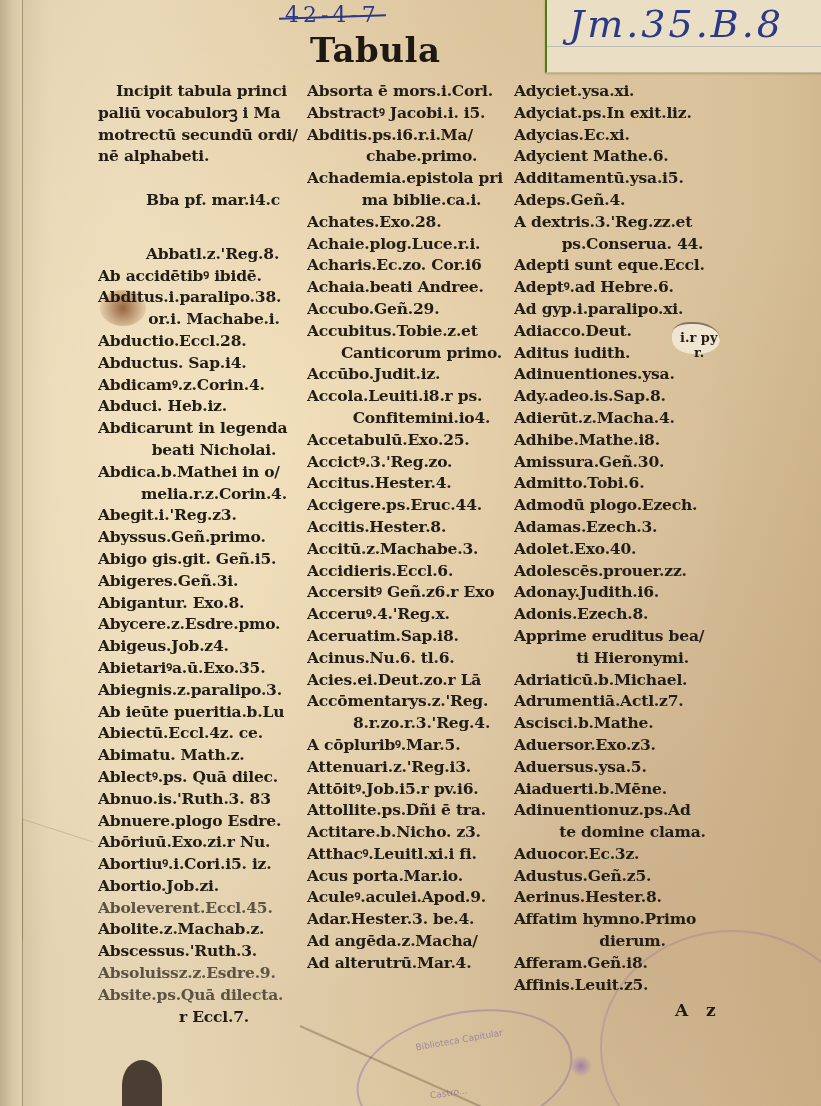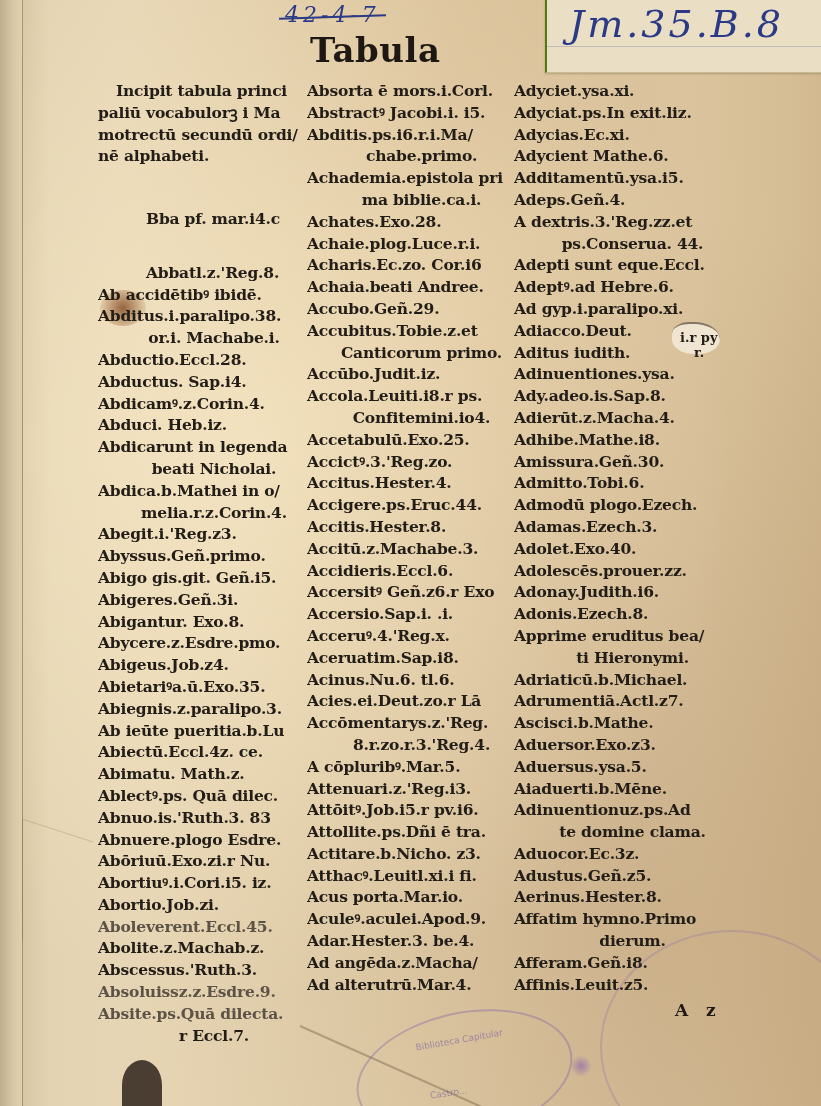--- a/index.html
+++ b/index.html
@@ -38,21 +38,21 @@
   .shelf-label .rule {
     position: absolute; left: 0; right: 0; top: 46px; height: 1px; background: rgba(150,150,170,0.5);
   }
   .shelfmark {
     position: absolute; left: 22px; top: 2px;
     font-family: "DejaVu Serif", serif; font-style: italic;
     font-size: 38px; color: #2b3a86; letter-spacing: 3px;
   }
   .old-number {
     position: absolute; left: 285px; top: 2px;
-    font-family: "DejaVu Serif", serif; font-style: italic;
+    font-family: "DejaVu Serif", serif; 
     font-size: 22px; color: #2b3a86; letter-spacing: 4px;
   }
   .old-number::after {
     content: ""; position: absolute; left: -6px; right: -6px; top: 14px; height: 2px;
     background: #2b3a86; transform: rotate(-2deg);
   }
   .title {
     position: absolute; left: 310px; top: 30px;
     font-family: "DejaVu Serif", serif; font-weight: bold;
     font-size: 34px; color: #1d1814; letter-spacing: 0.5px;
@@ -122,21 +122,21 @@
 </div>
 
 <div class="title">Tabula</div>
 
 <div class="col c1" id="col0">
     <div class="line" style="padding-left: 18px;">Incipit tabula princi</div>
     <div class="line">paliū vocabulorꝫ i Ma</div>
     <div class="line">motrectū secundū ordi/</div>
     <div class="line">nē alphabeti.</div>
     <div class="line gap"></div>
-    <div class="line" style="padding-left: 48px; margin-top: 19px;">Bba pf. mar.i4.c</div>
+    <div class="line" style="padding-left: 48px;">Bba pf. mar.i4.c</div>
     <div class="line" style="padding-left: 48px; margin-top: 32px;">Abbatl.z.'Reg.8.</div>
     <div class="line">Ab accidētibꝰ ibidē.</div>
     <div class="line">Abditus.i.paralipo.38.</div>
     <div class="line indent">or.i. Machabe.i.</div>
     <div class="line">Abductio.Eccl.28.</div>
     <div class="line">Abductus. Sap.i4.</div>
     <div class="line">Abdicamꝰ.z.Corin.4.</div>
     <div class="line">Abduci. Heb.iz.</div>
     <div class="line">Abdicarunt in legenda</div>
     <div class="line indent">beati Nicholai.</div>
@@ -185,21 +185,20 @@
     <div class="line">Accola.Leuiti.i8.r ps.</div>
     <div class="line indent">Confitemini.io4.</div>
     <div class="line">Accetabulū.Exo.25.</div>
     <div class="line">Accictꝰ.3.'Reg.zo.</div>
     <div class="line">Accitus.Hester.4.</div>
     <div class="line">Accigere.ps.Eruc.44.</div>
     <div class="line">Accitis.Hester.8.</div>
     <div class="line">Accitū.z.Machabe.3.</div>
     <div class="line">Accidieris.Eccl.6.</div>
     <div class="line">Accersitꝰ Geñ.z6.r Exo</div>
-    <div class="line">Accersio.Sap.i.     .i.</div>
     <div class="line">Acceruꝰ.4.'Reg.x.</div>
     <div class="line">Aceruatim.Sap.i8.</div>
     <div class="line">Acinus.Nu.6.    tl.6.</div>
     <div class="line">Acies.ei.Deut.zo.r Lā</div>
     <div class="line">Accōmentarys.z.'Reg.</div>
     <div class="line indent">8.r.zo.r.3.'Reg.4.</div>
     <div class="line">A cōpluribꝰ.Mar.5.</div>
     <div class="line">Attenuari.z.'Reg.i3.</div>
     <div class="line">Attōitꝰ.Job.i5.r pv.i6.</div>
     <div class="line">Attollite.ps.Dñi ē tra.</div>

